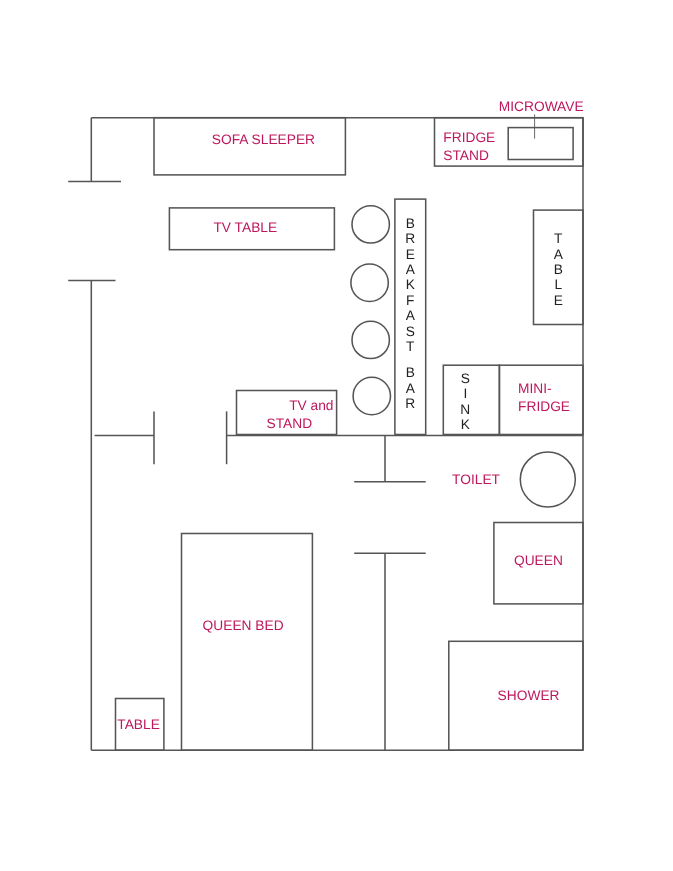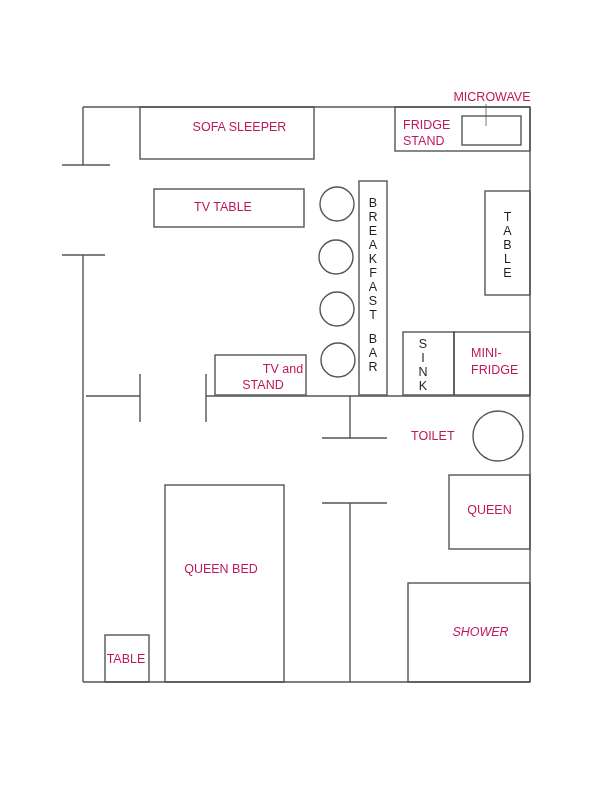--- a/index.html
+++ b/index.html
@@ -98,16 +98,16 @@
   <span>I</span>
   <span>N</span>
   <span>K</span>
 </div>
 
 <div class="lbl" style="left:471px; top:345px; text-align:left;">MINI-</div>
 <div class="lbl" style="left:471px; top:362px; text-align:left;">FRIDGE</div>
 
 <div class="lbl" style="left:411px; top:428px; text-align:left;">TOILET</div>
 <div class="lbl" style="left:449px; top:502px; width:81px;">QUEEN</div>
-<div class="lbl" style="left:408px; top:624px; width:145px;font-style:italic;">SHOWER</div>
+<div class="lbl" style="left:408px; top:624px; width:145px;">SHOWER</div>
 
 <div class="lbl" style="left:165px; top:561px; width:112px;">QUEEN BED</div>
 <div class="lbl" style="left:105px; top:651px; width:42px;">TABLE</div>
 
 </body></html>

